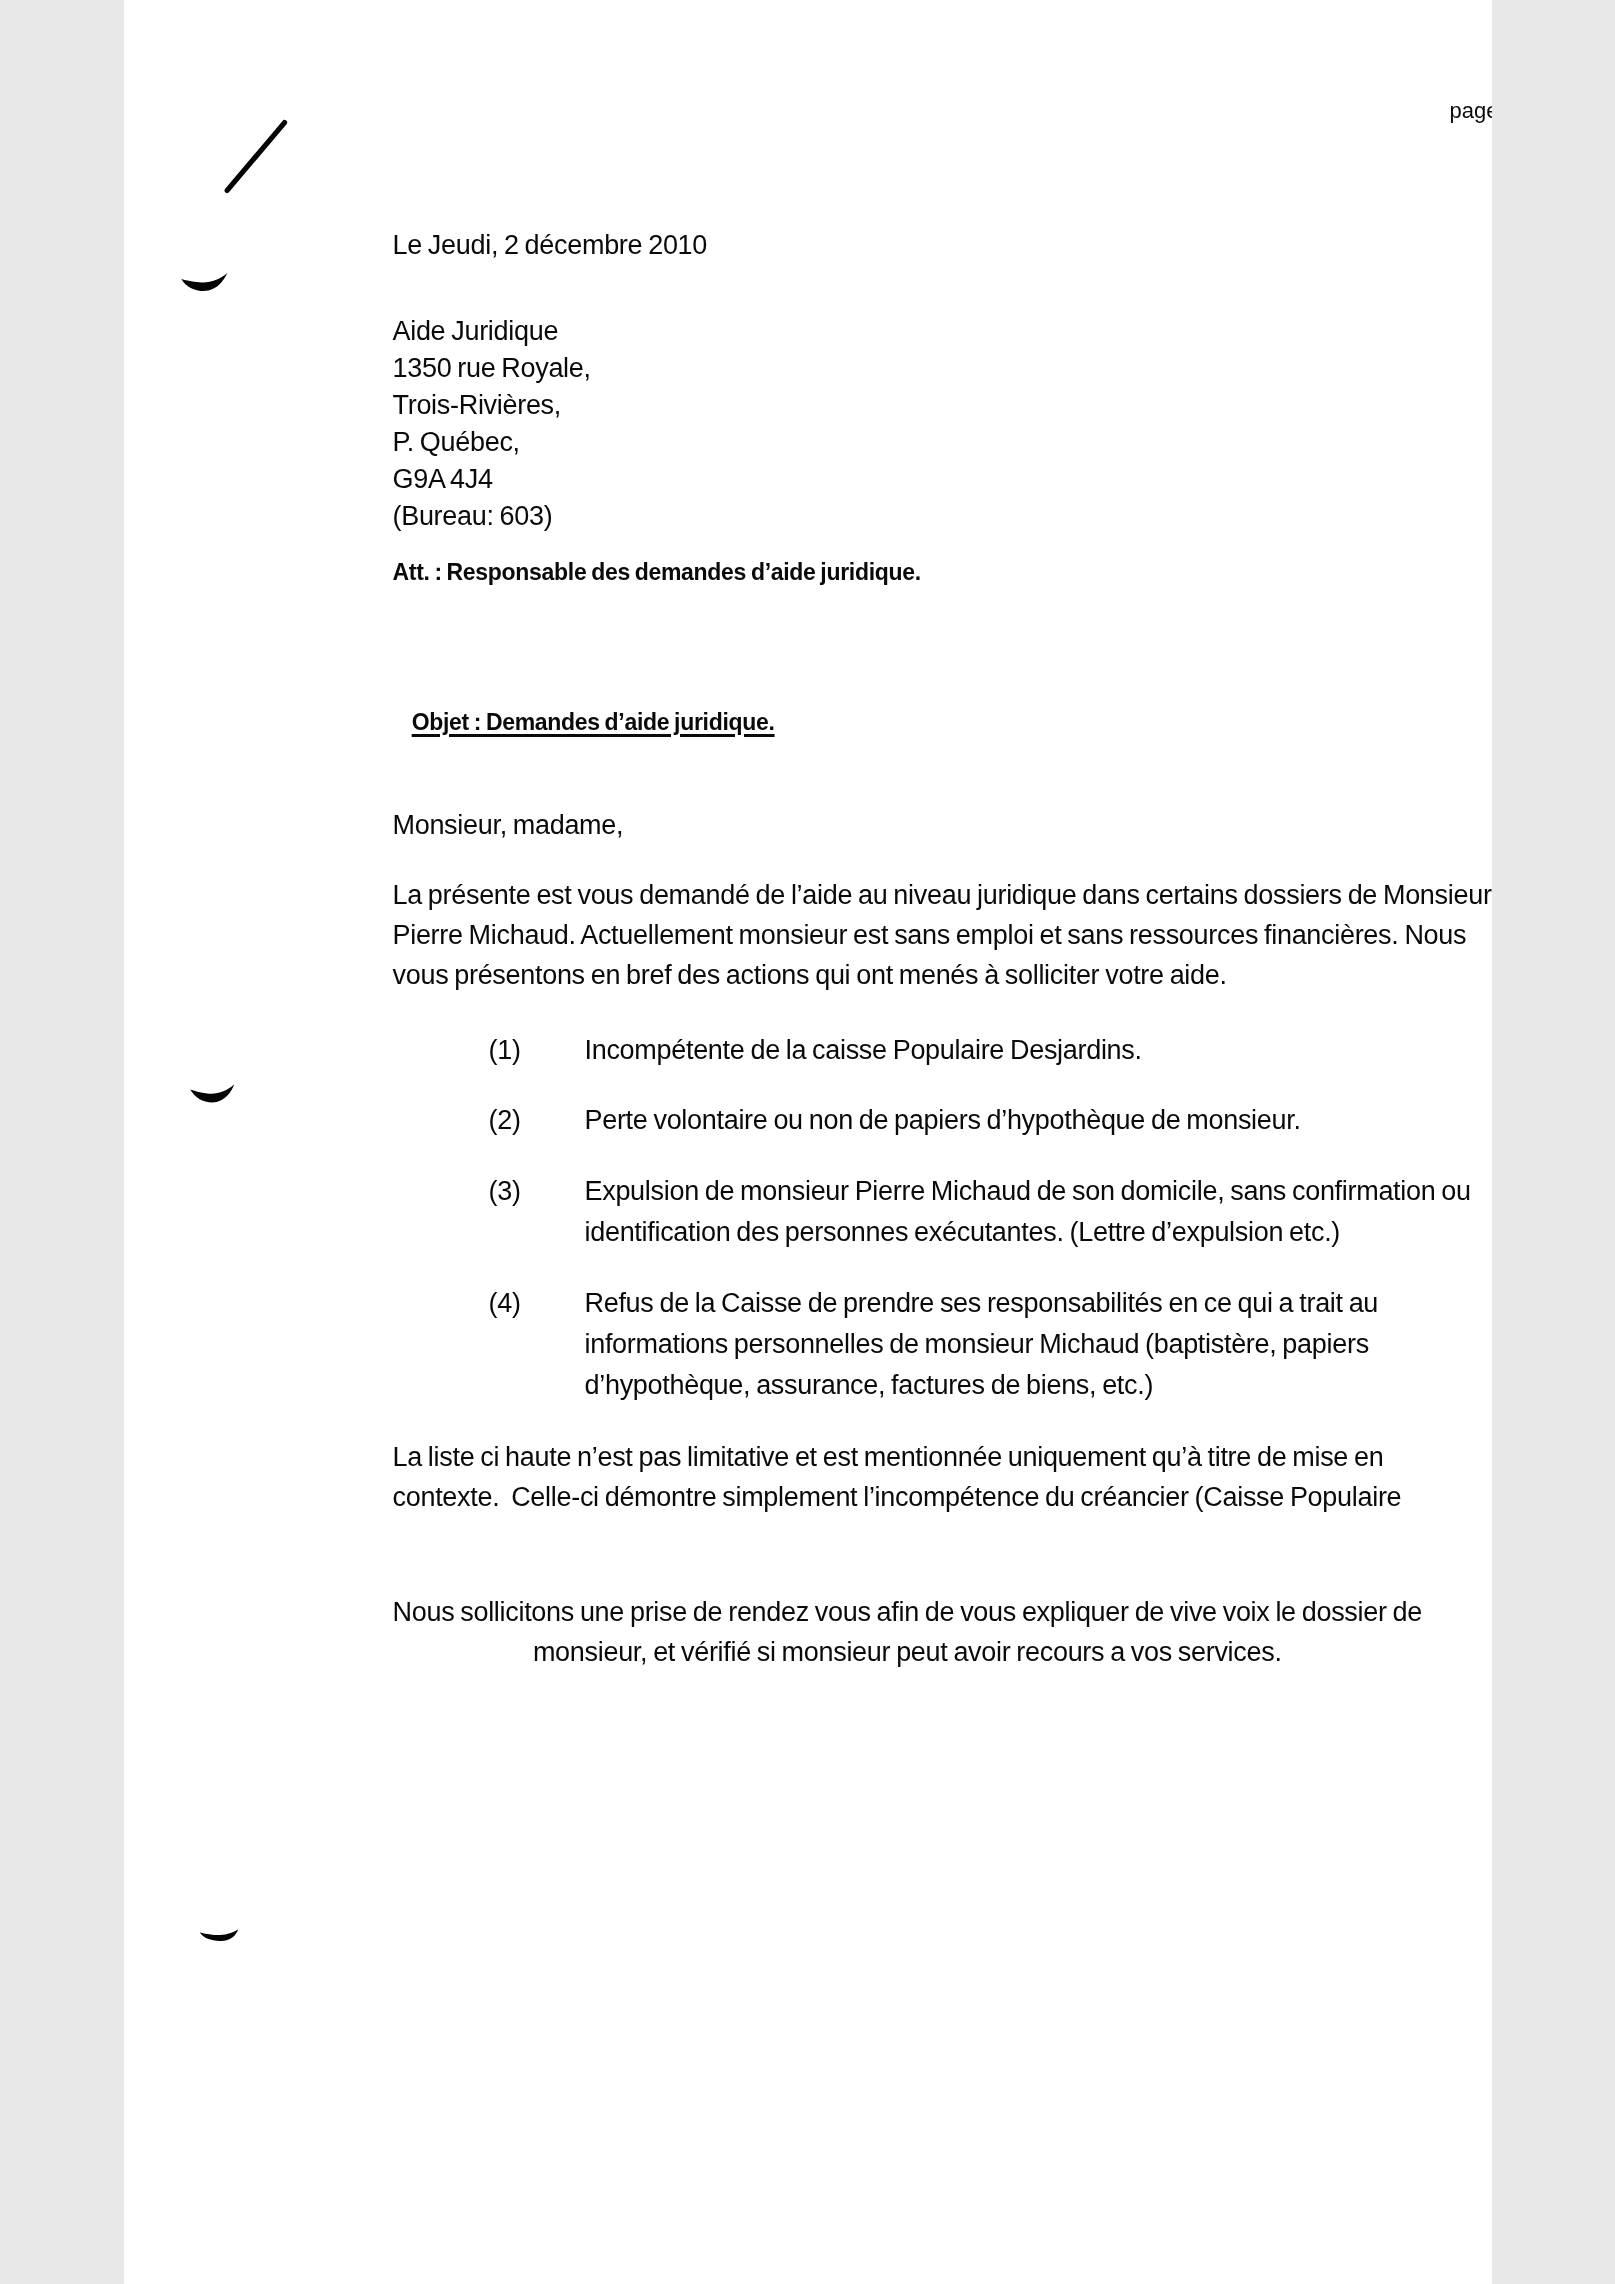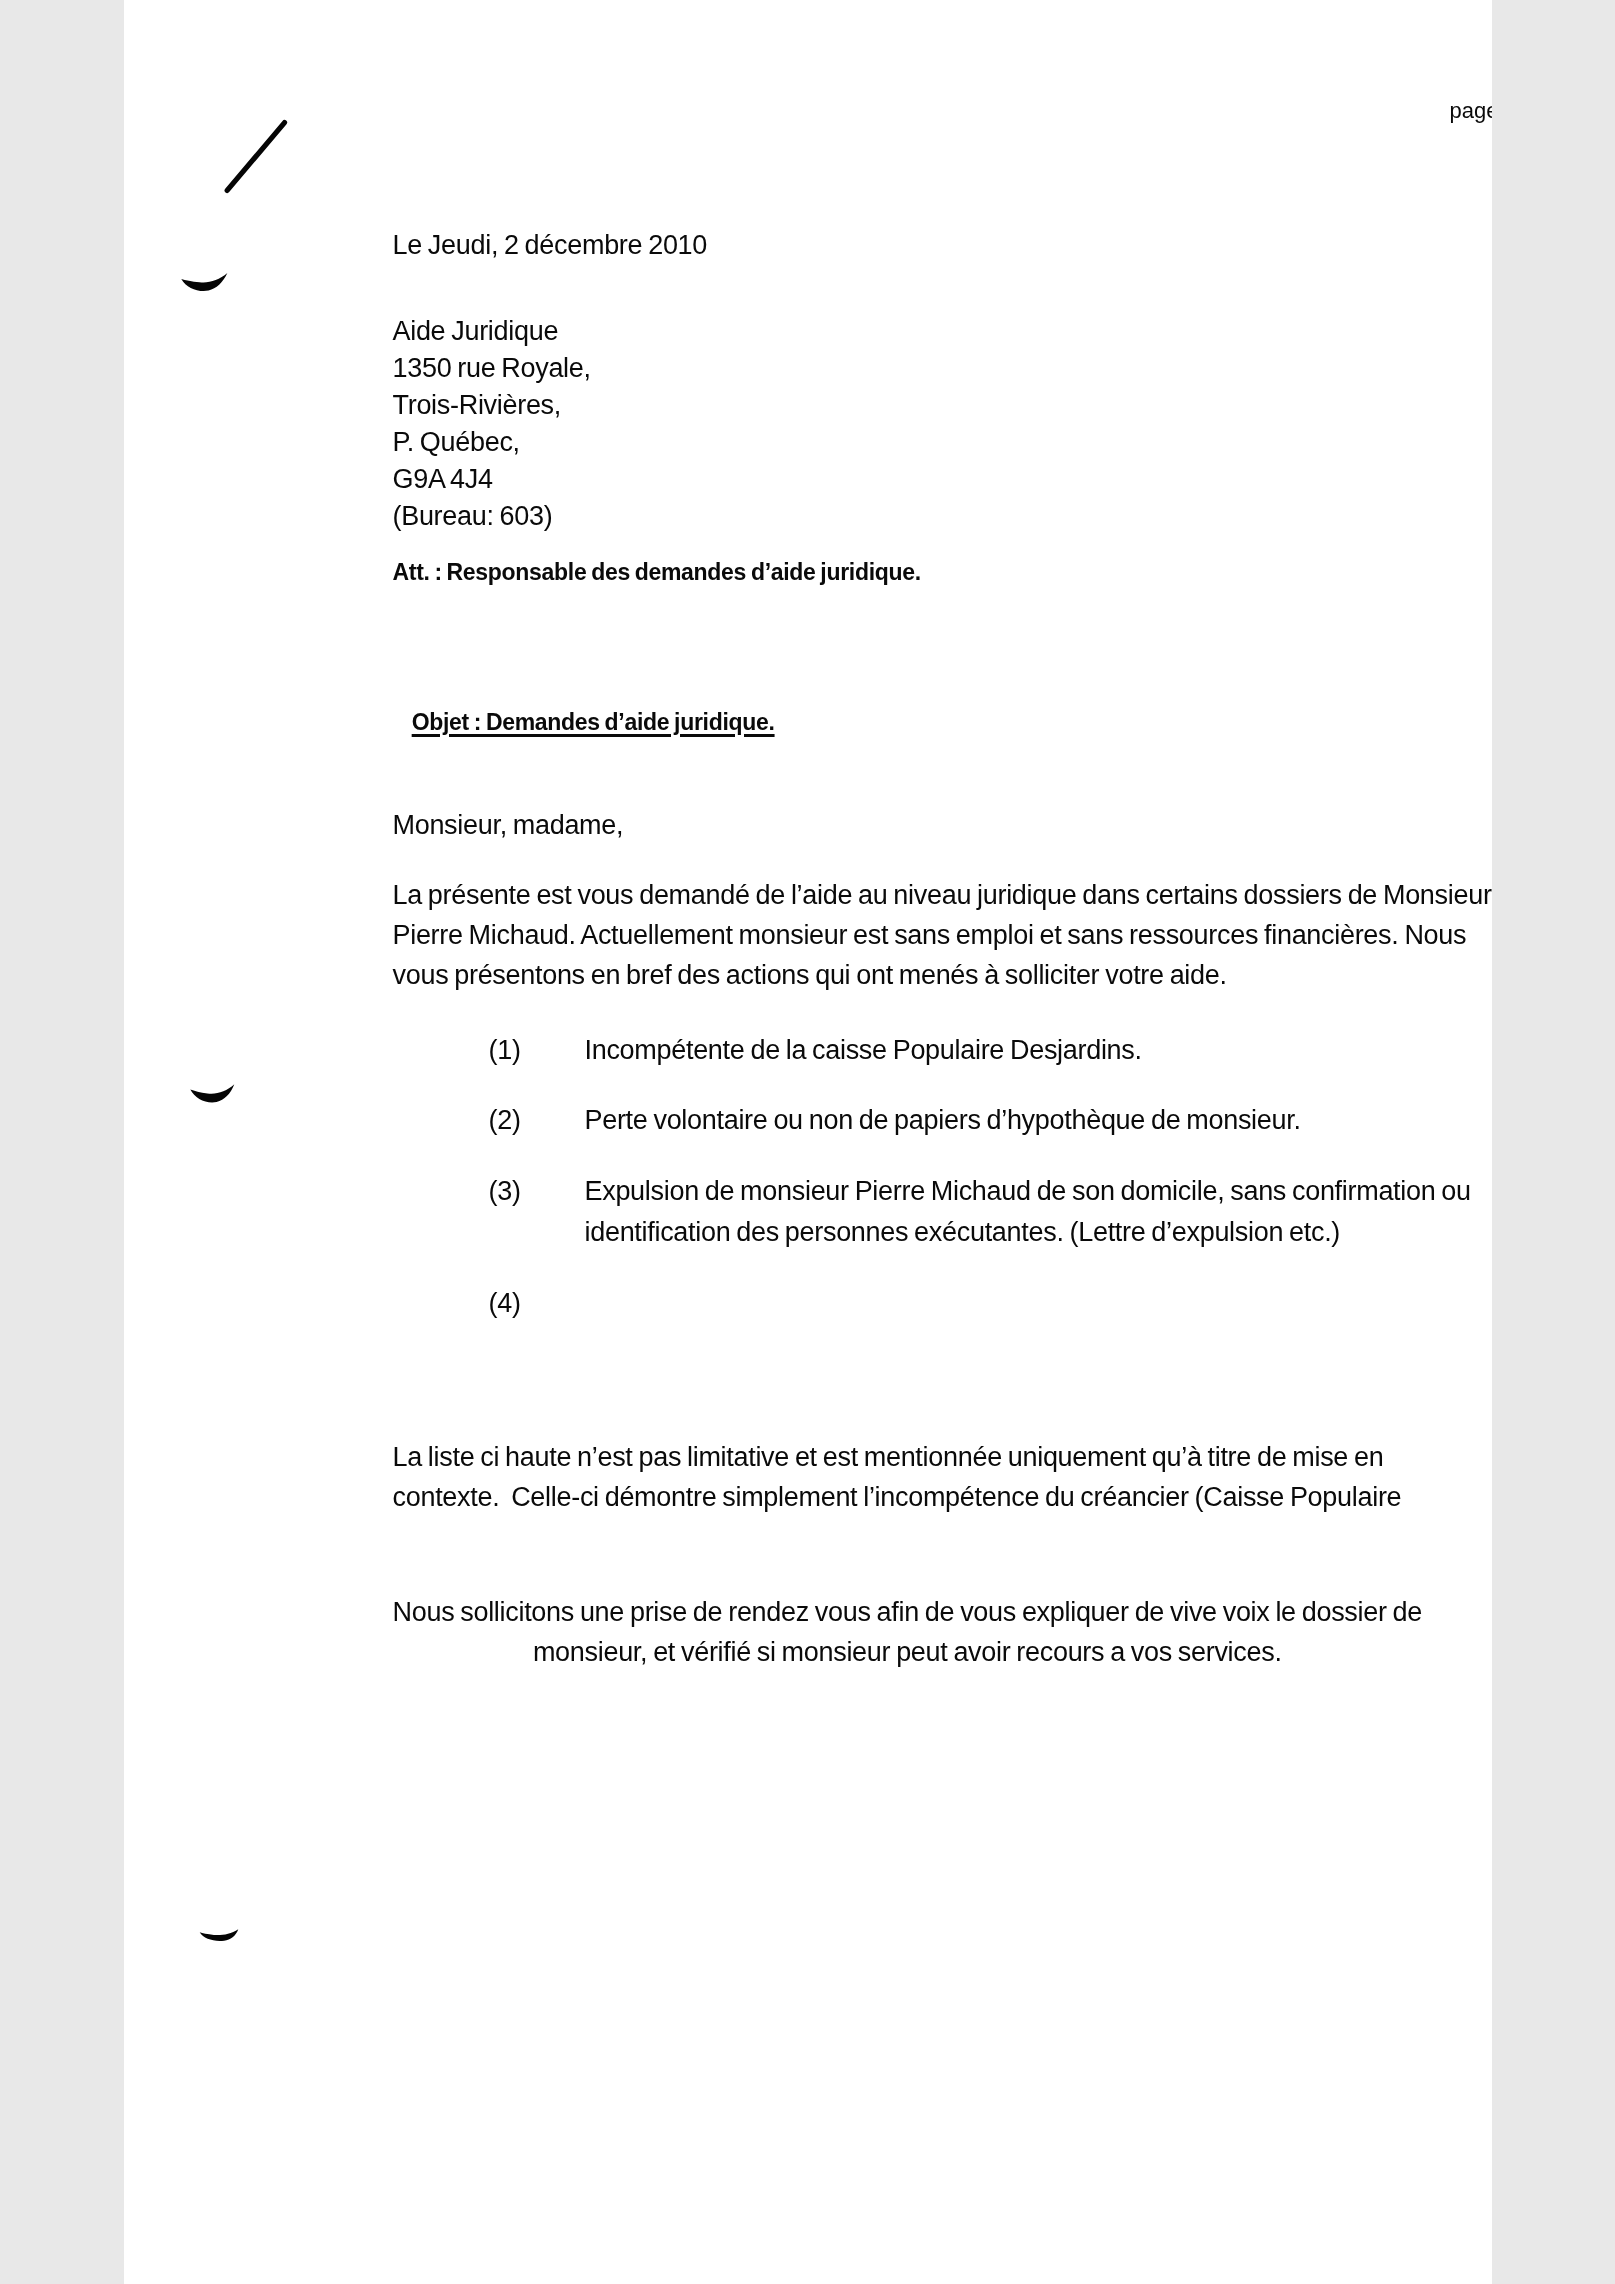--- a/index.html
+++ b/index.html
@@ -119,20 +119,25 @@
   <div class="abs list-item" style="left:365px; top:1171px;">
     <span class="marker">(3)</span>
     <div class="li-text">
       <div class="line">Expulsion de monsieur Pierre Michaud de son domicile, sans confirmation ou</div>
       <div class="line">identification des personnes exécutantes. (Lettre d’expulsion etc.)</div>
     </div>
   </div>
 
   <div class="abs list-item" style="left:365px; top:1283px;">
     <span class="marker">(4)</span>
+    <div class="li-text">
+      <div class="line">Refus de la Caisse de prendre ses responsabilités en ce qui a trait au</div>
+      <div class="line">informations personnelles de monsieur Michaud (baptistère, papiers</div>
+      <div class="line">d’hypothèque, assurance, factures de biens, etc.)</div>
+    </div>
   </div>
 
   <div class="abs para" style="left:269px; top:1437px;">
     <div class="line">La liste ci haute n’est pas limitative et est mentionnée uniquement qu’à titre de mise en</div>
     <div class="line">contexte.  Celle-ci démontre simplement l’incompétence du créancier (Caisse Populaire</div>
   </div>
 
   <div class="abs para" style="left:269px; top:1592px;text-align:center;">
     <div class="line">Nous sollicitons une prise de rendez vous afin de vous expliquer de vive voix le dossier de</div>
     <div class="line">monsieur, et vérifié si monsieur peut avoir recours a vos services.</div>

